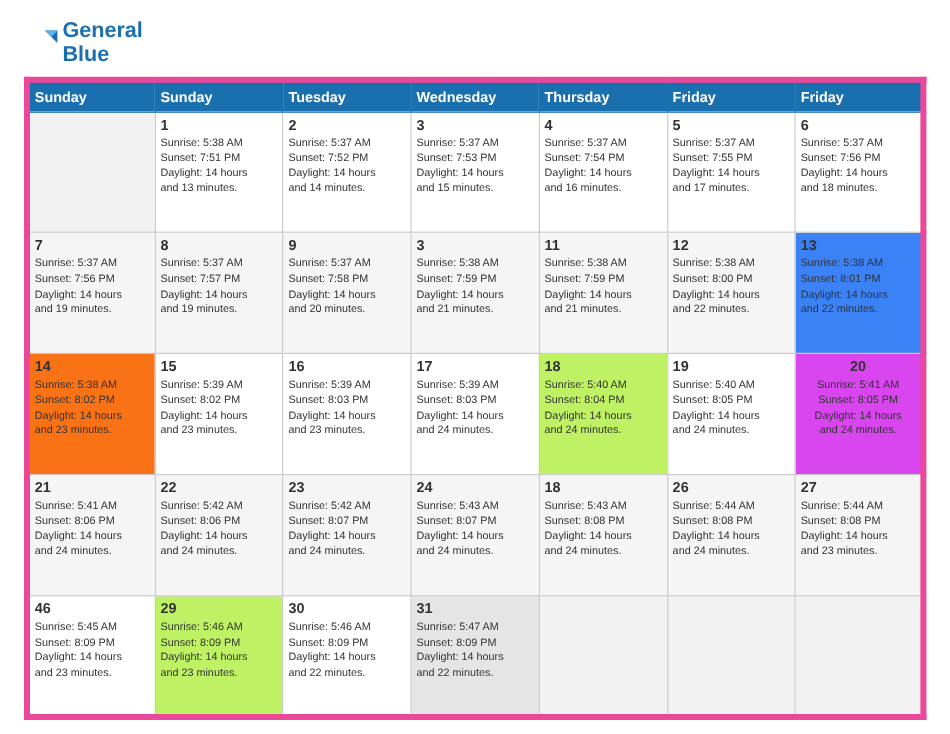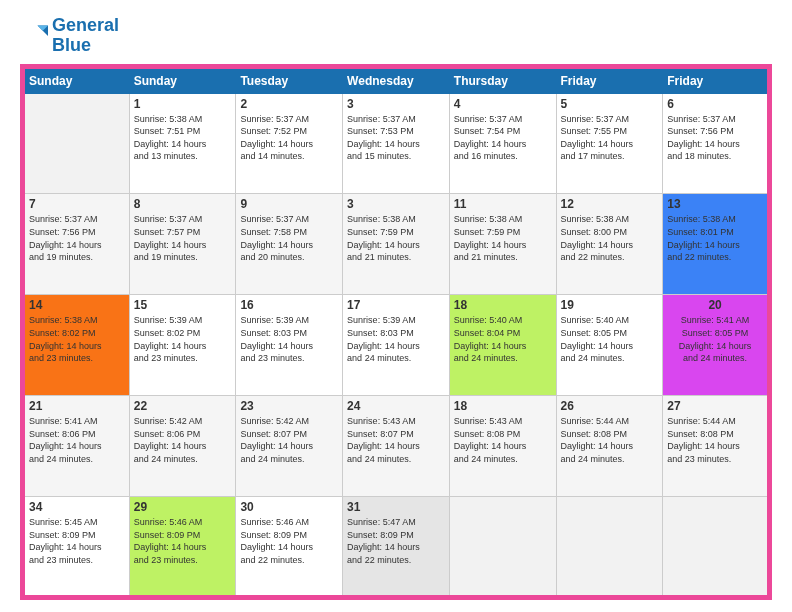--- a/index.html
+++ b/index.html
@@ -330,21 +330,21 @@
           <td style="background: rgb(245, 245, 245);">
             <span class="day-num">27</span>
             <div class="cell-info" style="white-space: pre-line;">Sunrise: 5:44 AM
 Sunset: 8:08 PM
 Daylight: 14 hours
 and 23 minutes.</div>
           </td>
         </tr>
         <tr>
           <td style="background: rgb(255, 255, 255);">
-            <span class="day-num">34</span>
+            <span class="day-num">46</span>
             <div class="cell-info" style="white-space: pre-line;">Sunrise: 5:45 AM
 Sunset: 8:09 PM
 Daylight: 14 hours
 and 23 minutes.</div>
           </td>
           <td style="background: #bef264;">
             <span class="day-num">29</span>
             <div class="cell-info" style="white-space: pre-line;">Sunrise: 5:46 AM
 Sunset: 8:09 PM
 Daylight: 14 hours

